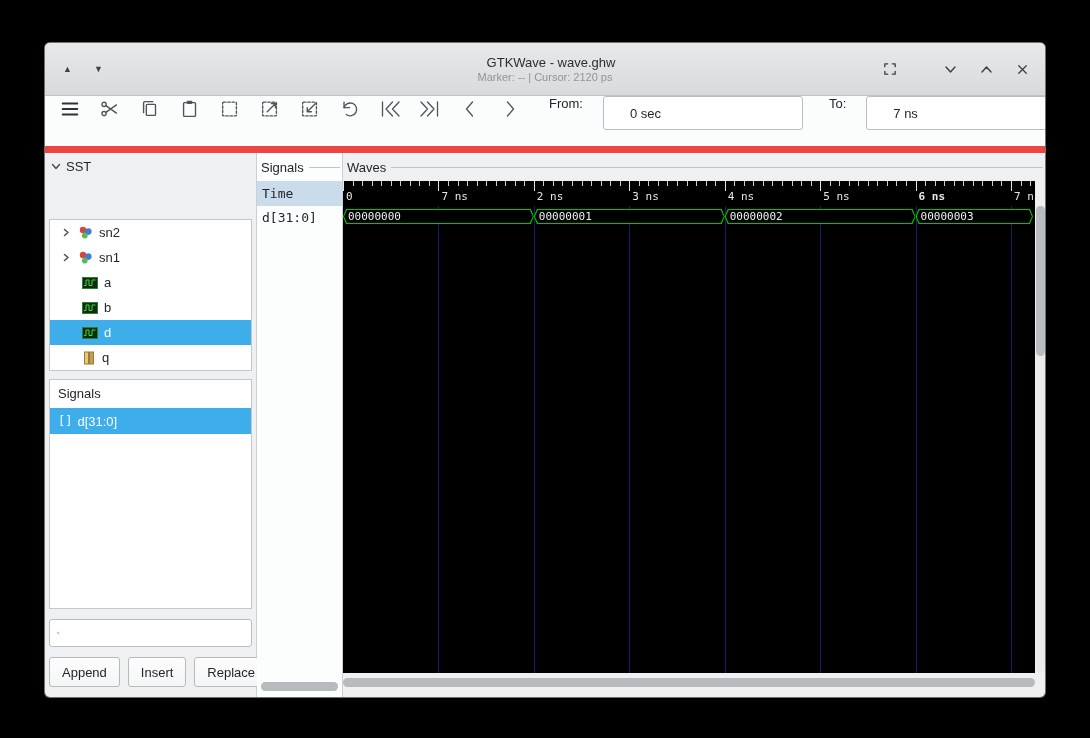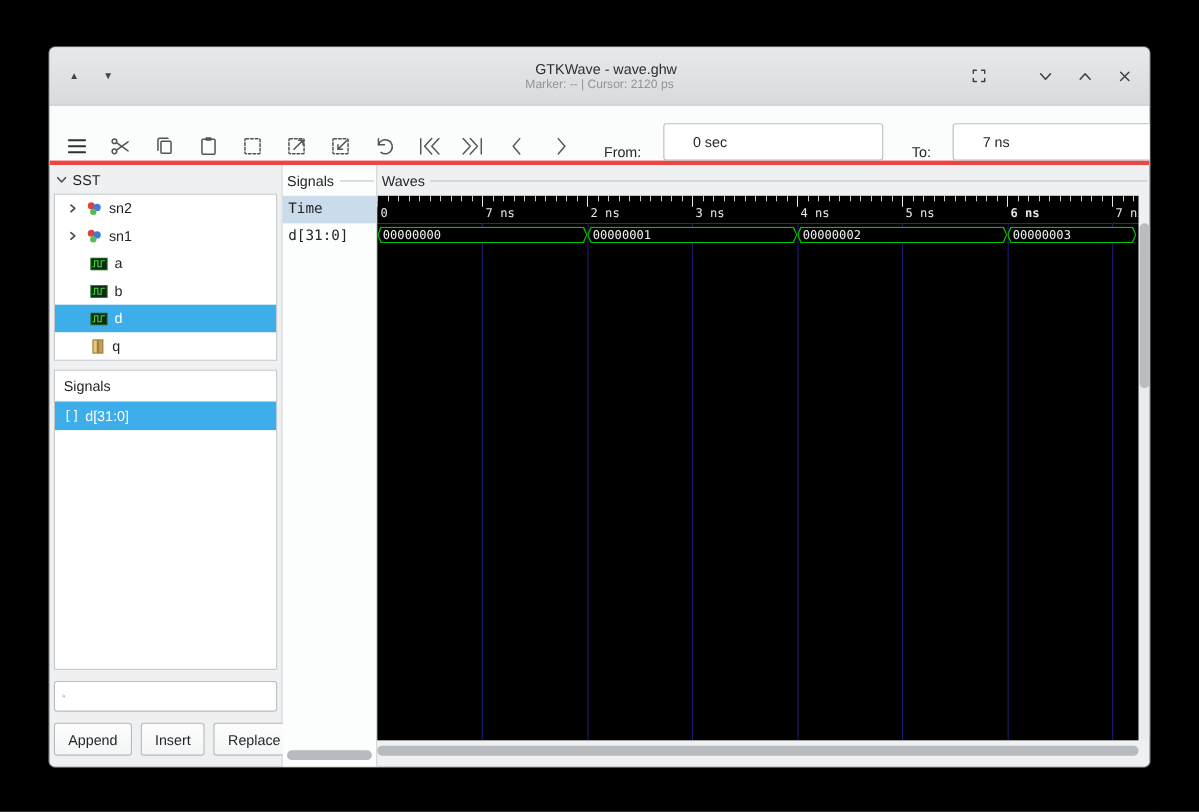--- a/index.html
+++ b/index.html
@@ -25,22 +25,22 @@
   .tb-arrow{font-size:9px;color:#3f4346;cursor:default;}
   .tb-center{display:flex;flex-direction:column;align-items:center;line-height:16px;}
   .tb-title{font-size:13px;color:#2b2e31;margin-left:12px;}
   .tb-sub{font-size:11px;color:#8f949a;line-height:13px;}
   .tb-right{position:absolute;right:14px;top:0;height:100%;display:flex;align-items:center;gap:18px;}
   .tb-right .wicon{display:flex;align-items:center;justify-content:center;width:18px;height:18px;}
   .wicon svg{stroke:#3c4043;fill:none;stroke-width:1.4;stroke-linecap:round;stroke-linejoin:round;}
   .wicon.fs{margin-right:24px;}
   
   .toolbar{
-    height:50px;flex:0 0 50px;background:#fbfcfc;border-bottom:4px solid #ef4444;
-    display:flex;align-items:flex-end;padding:0 12px;gap:14px;
+    height:50px;flex:0 0 50px;background:#fbfcfc;border-bottom:7px solid #ef4444;
+    display:flex;align-items:flex-start;padding:0 12px;gap:14px;
   }
   .tbtn{width:26px;height:26px;flex:0 0 26px;display:flex;align-items:center;justify-content:center;border-radius:3px;}
   .tbtn svg{stroke:#4f5457;fill:none;stroke-width:1.5;stroke-linecap:round;stroke-linejoin:round;}
   .tbtn.menu svg{stroke:#2e3234;stroke-width:2;}
   .tbtn.thin svg{stroke-width:1.3;}
   .tb-label{font-size:13px;color:#232629;margin-left:12px;}
   .tb-input{
     height:32px;background:#fff;border:1px solid #b9bdc1;border-radius:3px;
     padding:0 26px;font-size:13px;color:#232629;margin-left:6px;
     font-family:"Liberation Sans","DejaVu Sans",sans-serif;outline:none;
@@ -52,21 +52,21 @@
   .main{flex:1;display:flex;min-height:0;}
   
   .sidebar{
     width:212px;flex:0 0 212px;border-right:1px solid #cdd0d2;
     display:flex;flex-direction:column;padding:4px 4px 10px 4px;box-sizing:border-box;
   }
   .sst-header{display:flex;align-items:center;gap:5px;font-size:13px;padding:2px 2px 5px 2px;}
   .sst-header svg{stroke:#4a4e51;fill:none;stroke-width:1.4;stroke-linecap:round;stroke-linejoin:round;}
   .tree{
     background:#fff;border:1px solid #c4c8cb;height:152px;flex:0 0 152px;
-    overflow:hidden;font-size:13px;box-sizing:border-box;
+    overflow:hidden;font-size:13px;box-sizing:border-box;margin-top:40px;
   }
   .trow{height:25px;display:flex;align-items:center;gap:6px;padding-left:12px;}
   .trow.child{padding-left:32px;}
   .trow .exp{width:10px;display:flex;align-items:center;}
   .trow .exp svg{stroke:#4a4e51;fill:none;stroke-width:1.5;stroke-linecap:round;stroke-linejoin:round;}
   .trow.selected{background:#3daee9;color:#fff;}
   .ticon{display:flex;align-items:center;}
   .signals-panel{
     margin-top:8px;flex:1;background:#fff;border:1px solid #c4c8cb;
     display:flex;flex-direction:column;min-height:0;box-sizing:border-box;

